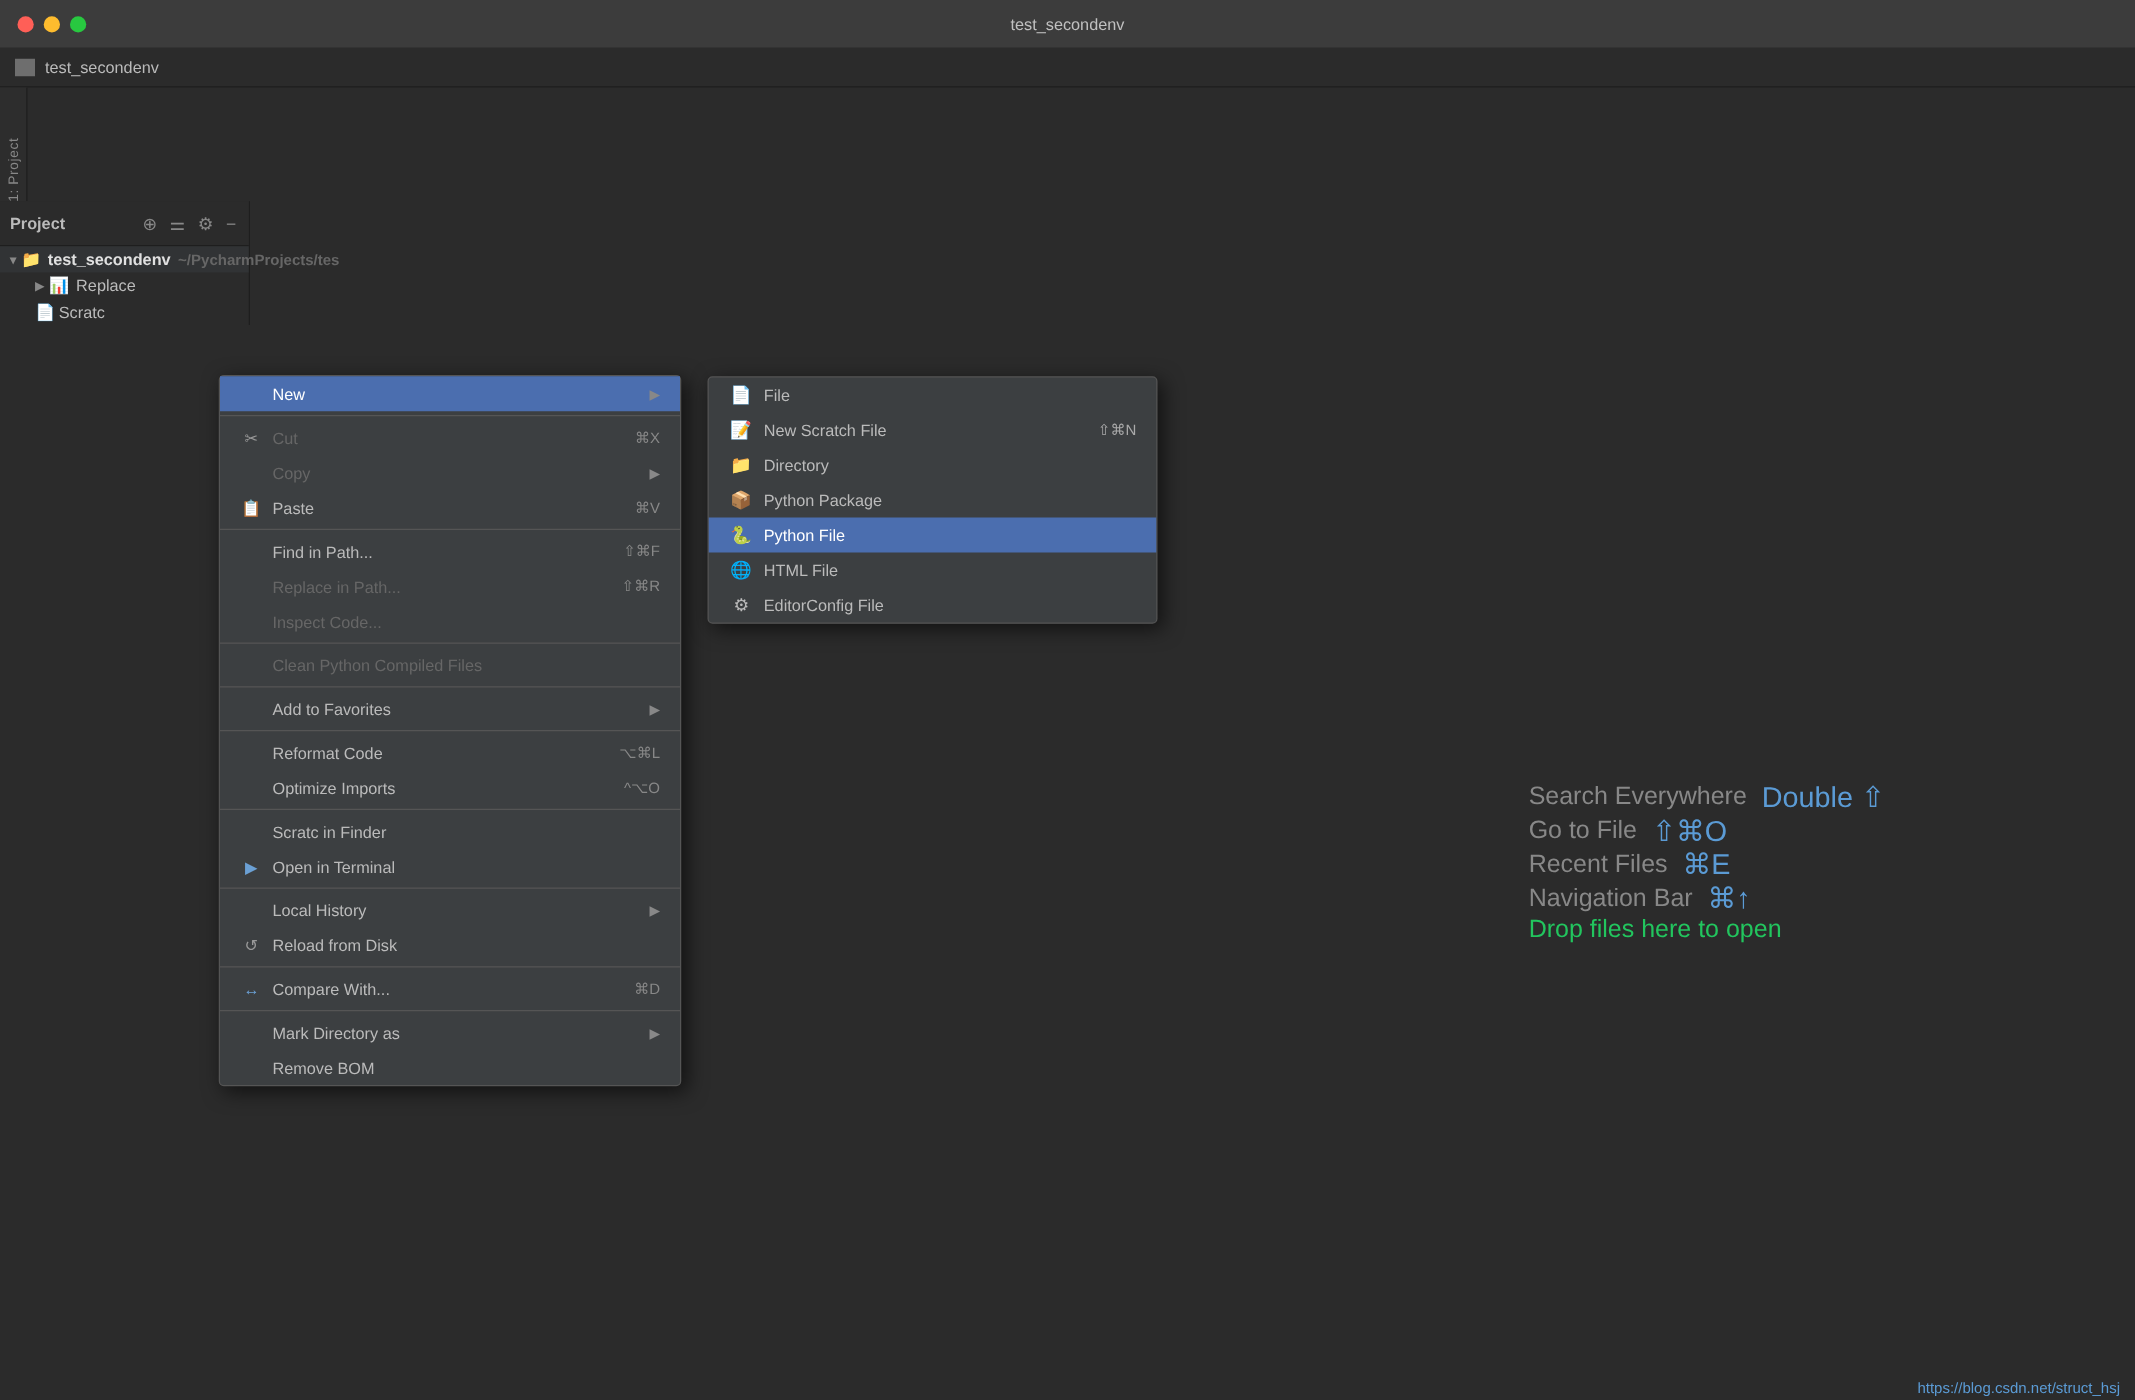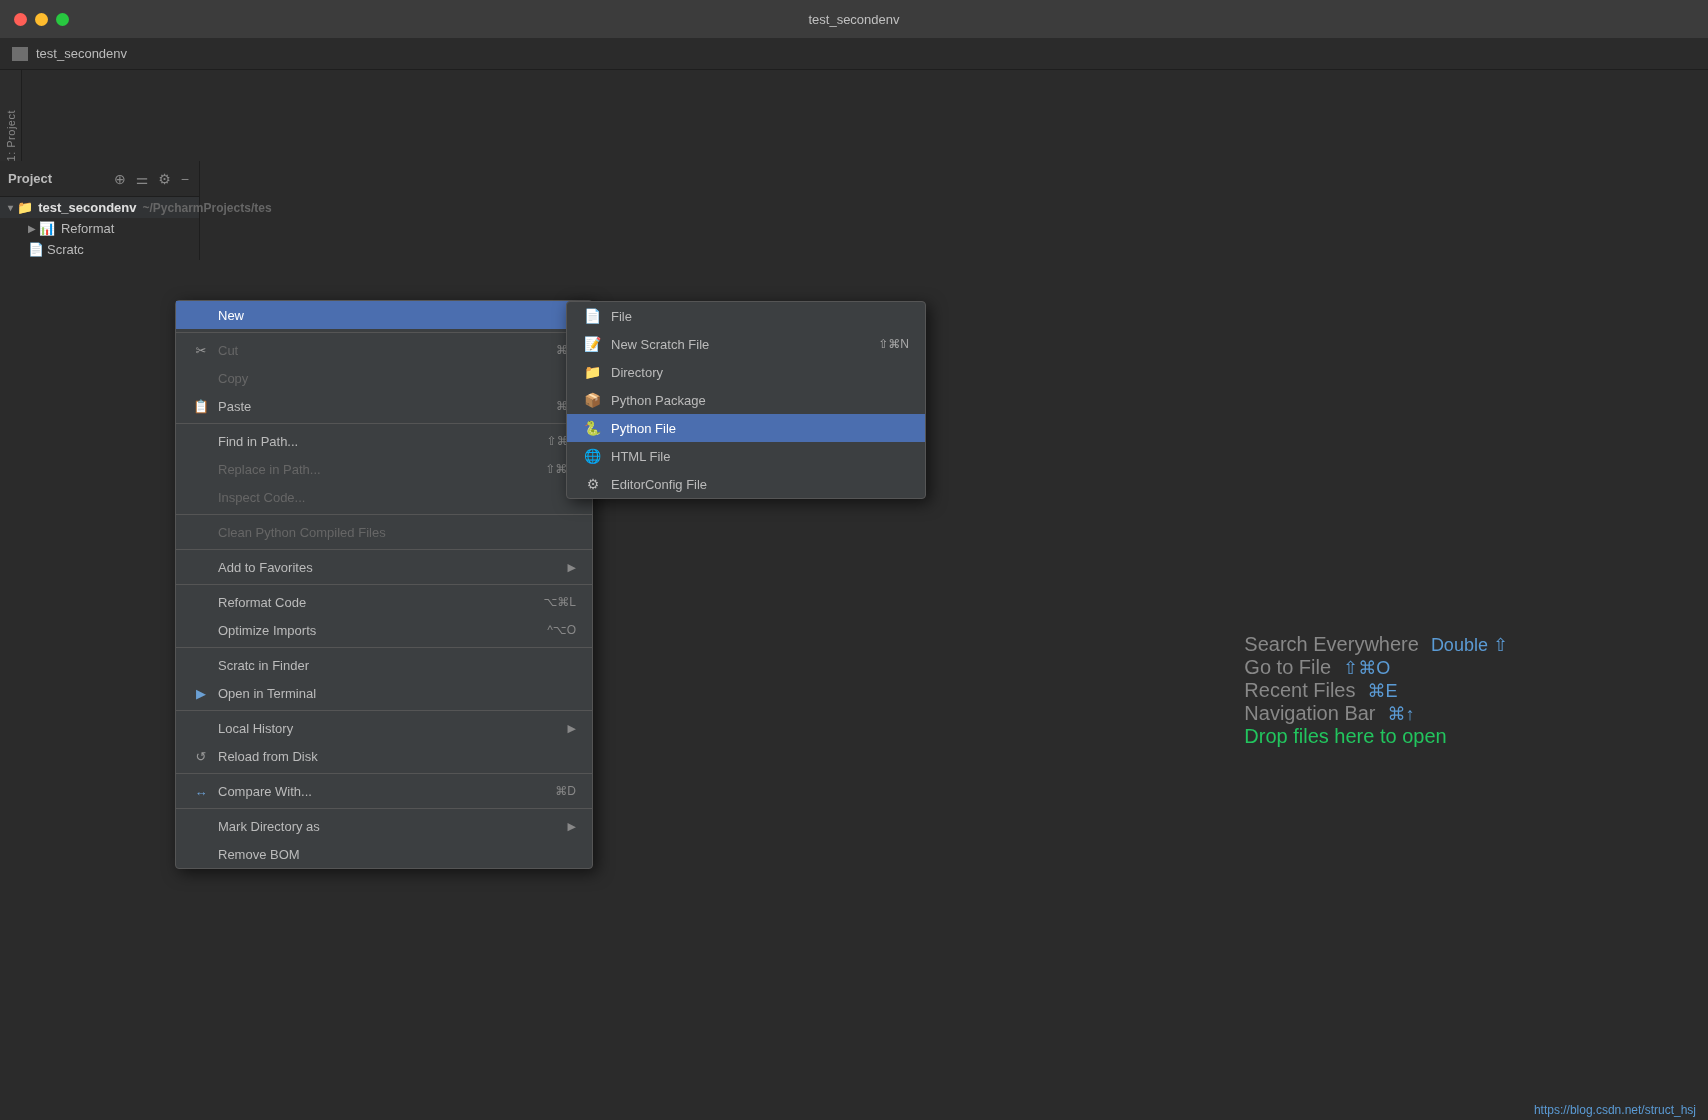--- a/index.html
+++ b/index.html
@@ -169,41 +169,41 @@
       display: flex;
       align-items: center;
       gap: 12px;
     }
     .hint-label {
       color: #888;
       font-size: 20px;
     }
     .hint-key {
       color: #5b9bd5;
-      font-size: 18px;
+      font-size: 23px;
     }
     .drop-label {
       color: #22c55e;
       font-size: 20px;
     }
 
     .bottom-url {
       position: absolute;
       bottom: 3px;
       right: 12px;
       color: #5b9bd5;
       font-size: 12px;
     }
 
     
     .context-menu {
       position: absolute;
       left: 175px;
       top: 110px;
-      width: 418px;
+      width: 370px;
       background: #3c3f41;
       border: 1px solid #555;
       box-shadow: 4px 4px 16px rgba(0,0,0,0.6);
       z-index: 100;
       border-radius: 4px;
     }
 
     .menu-item {
       display: flex;
       align-items: center;
@@ -337,21 +337,21 @@
     </div>
     <div class="tree-item root">
       <span class="tree-arrow">▾</span>
       <span class="tree-icon">📁</span>
       <span>test_secondenv</span>
       <span style="color:#666; font-size:12px; margin-left:6px;">~/PycharmProjects/tes</span>
     </div>
     <div class="tree-item tree-sub">
       <span class="tree-arrow">▶</span>
       <span class="tree-icon">📊</span>
-      <span>Reformat</span>
+      <span>Replace</span>
     </div>
     <div class="tree-item tree-sub">
       <span class="tree-icon" style="width:14px;">📄</span>
       <span>Scratc</span>
     </div>
   </div>
 
   <div class="main-area">
 
     <div class="search-hints">

